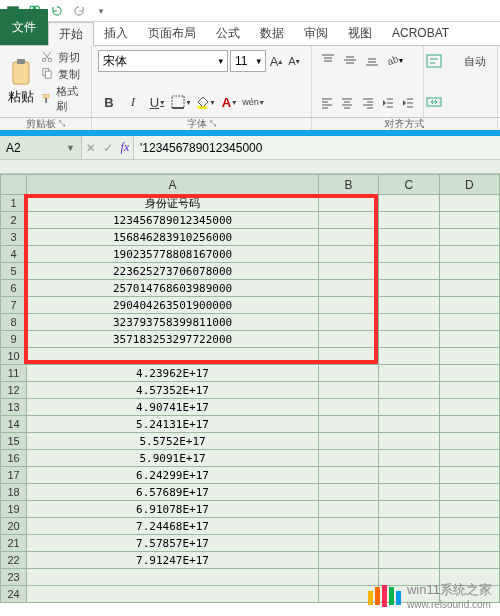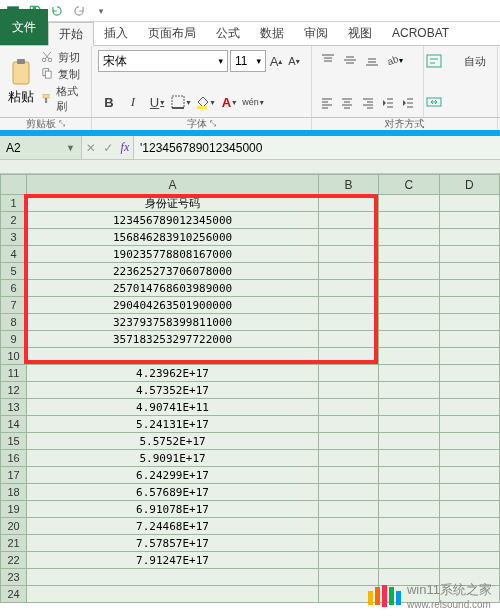--- a/index.html
+++ b/index.html
@@ -408,21 +408,21 @@
         </tr>
     <tr>
           <th class="rowh">12</th>
           <td class="colA">4.57352E+17</td>
           <td class="colB"></td>
           <td class="colC"></td>
           <td class="colD"></td>
         </tr>
     <tr>
           <th class="rowh">13</th>
-          <td class="colA">4.90741E+11</td>
+          <td class="colA">4.90741E+17</td>
           <td class="colB"></td>
           <td class="colC"></td>
           <td class="colD"></td>
         </tr>
     <tr>
           <th class="rowh">14</th>
           <td class="colA">5.24131E+17</td>
           <td class="colB"></td>
           <td class="colC"></td>
           <td class="colD"></td>

